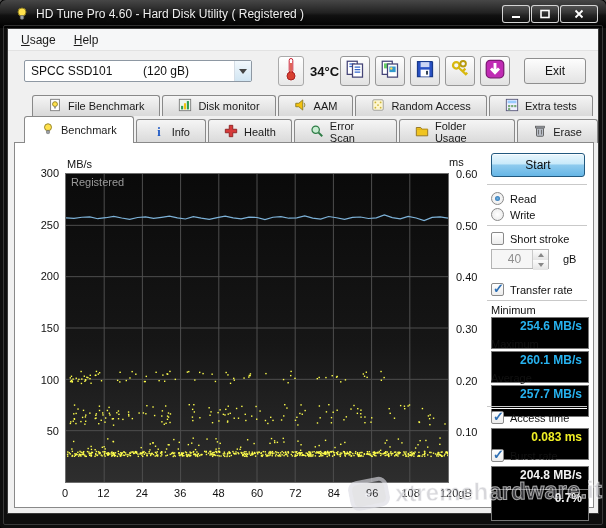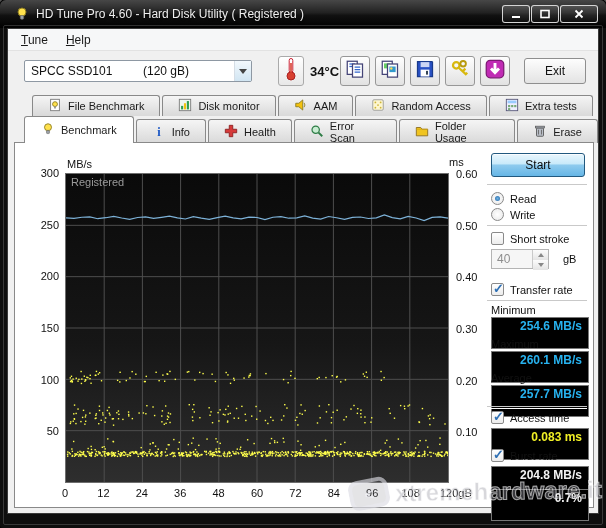--- a/index.html
+++ b/index.html
@@ -82,21 +82,21 @@
                box-shadow:inset 0 1px 0 rgba(255,255,255,.8); display:flex; align-items:center; justify-content:center; cursor:pointer; }
   .sep { position:absolute; left:2px; width:100px; height:2px; border-top:1px solid #c9c9c9;
          box-shadow:0 1px 0 #fff; }
   .ctl-row { position:absolute; left:6px; display:flex; align-items:center; gap:6px; cursor:pointer; }
   .radio { width:13px; height:13px; border:1px solid #8a8a8a; border-radius:50%; background:radial-gradient(#fff,#e7e7e7); position:relative; }
   .radio.sel::after { content:""; position:absolute; left:3px; top:3px; width:5px; height:5px; border-radius:50%;
                       background:radial-gradient(#6fb3e0,#1e62a8); }
   .chk { width:13px; height:13px; border:1px solid #8a8a8a; border-radius:2px; background:linear-gradient(#fff,#ececec);
          position:relative; }
   .chk.on::after { content:"\2713"; position:absolute; left:1px; top:-3px; font-size:13px; font-weight:bold; color:#2f70b4; }
-  .spin-row { position:absolute; left:6px; display:flex; align-items:center; }
+  .spin-row { position:absolute; left:6px; display:flex; align-items:center;text-align:center; }
   #spin-box { width:58px; height:20px; border:1px solid #b4b4b4; background:#f6f6f6; display:flex; }
   #spin-value { flex:1; font-size:12px; color:#8e8e8e; padding:2px 0 0 5px; }
   #spin-btns { width:16px; border-left:1px solid #c9c9c9; display:flex; flex-direction:column; }
   .spin-b { flex:1; background:linear-gradient(#fcfcfc,#e4e4e4); display:flex; align-items:center; justify-content:center; cursor:pointer; }
   .spin-b.up::after { content:""; border:3px solid transparent; border-bottom:4px solid #888; margin-bottom:3px; }
   .spin-b.dn::after { content:""; border:3px solid transparent; border-top:4px solid #888; margin-top:3px; }
   #spin-unit { margin-left:14px; font-size:11px; }
   .stat-label { position:absolute; left:6px; font-size:11px; color:#111; }
   .val-box { position:absolute; left:6px; width:98px; height:32px; background:#000; border:1px solid #777;
              font-size:12px; font-weight:bold; text-align:right; padding:1px 6px 0 0; }
@@ -140,21 +140,21 @@
           <svg viewBox="0 0 12 10">
             <path d="M2.5 1.5l7 7M9.5 1.5l-7 7" stroke="#fff" stroke-width="1.8"></path>
           </svg>
         </span>
       </span>
   </div>
   <div id="frame-liner"></div>
 
   <div id="client">
     <div id="menubar">
-        <span class="menu-item">Tune</span>
+        <span class="menu-item">Usage</span>
         <span class="menu-item">Help</span>
       </div>
 
     <div id="toolbar">
       <div id="drive-combo">
         <span id="drive-name">SPCC SSD101</span>
         <span id="drive-size">(120 gB)</span>
         <span id="combo-arrow"></span>
       </div>
       <div id="temp-wrap">

